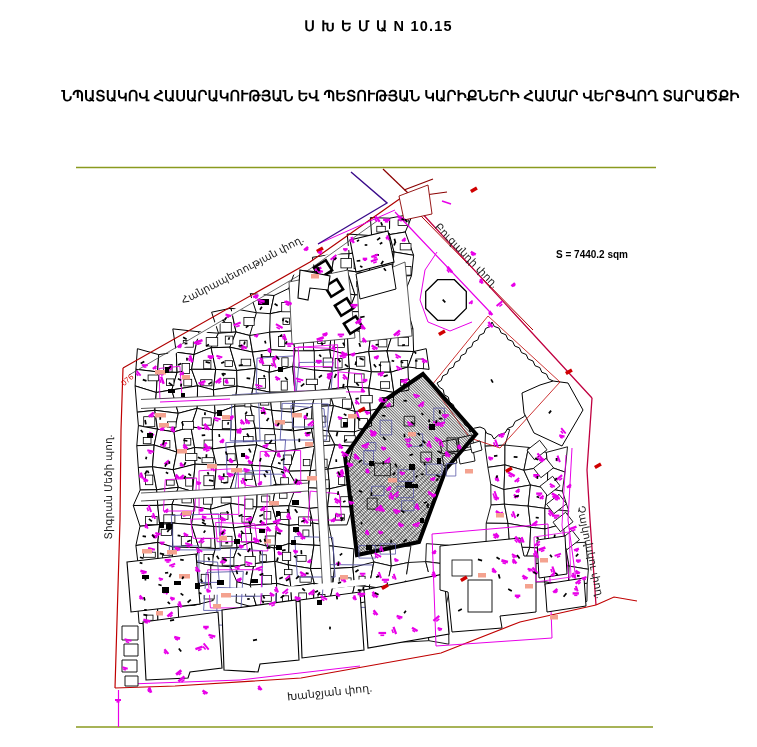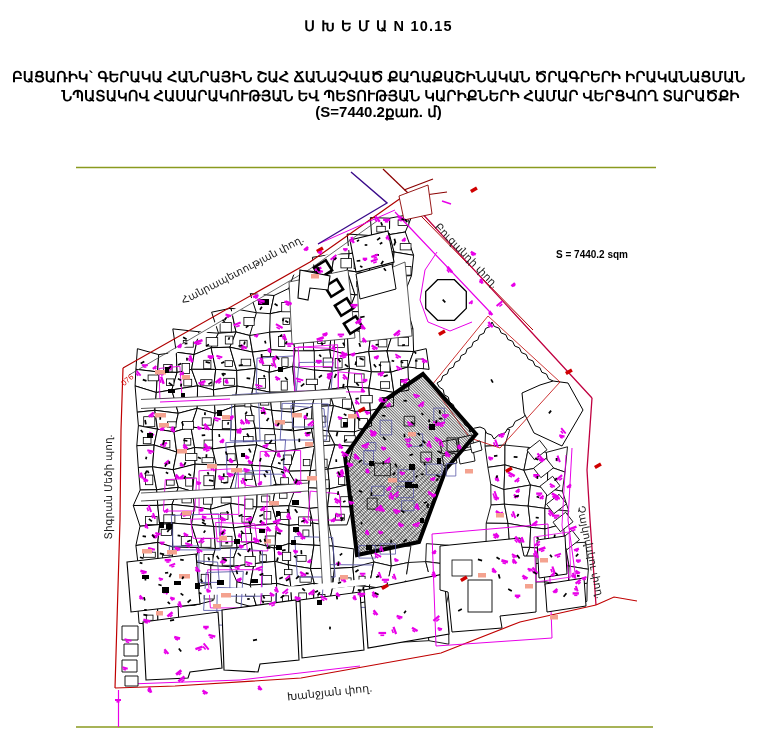--- a/index.html
+++ b/index.html
@@ -5,25 +5,23 @@
 html,body { margin:0; padding:0; background:#fff; width:757px; height:747px; overflow:hidden; }
 #page { position:relative; width:757px; height:747px; font-family:"Liberation Sans", sans-serif; }
 .hdr { position:absolute; left:0; width:757px; text-align:center; font-weight:bold; color:#000; }
 </style>
 </head>
 <body>
 <div id="page">
 
 <div class="hdr" style="top:18px; font-size:14.5px; letter-spacing:1.2px;">Ս Խ Ե Մ Ա N 10.15</div>
 
-<div class="hdr" style="top:68px; font-size:14.7px;">ԲԱՑԱՌԻԿ` ԳԵՐԱԿԱ ՀԱՆՐԱՅԻՆ ՇԱՀ ՃԱՆԱՉՎԱԾ ՔԱՂԱՔԱՇԻՆԱԿԱՆ ԾՐԱԳՐԵՐԻ ԻՐԱԿԱՆԱՑՄԱՆ</div>
 
 <div class="hdr" style="top:87px; font-size:14.7px;margin-left:22px;">ՆՊԱՏԱԿՈՎ ՀԱՍԱՐԱԿՈՒԹՅԱՆ ԵՎ ՊԵՏՈՒԹՅԱՆ ԿԱՐԻՔՆԵՐԻ ՀԱՄԱՐ ՎԵՐՑՎՈՂ ՏԱՐԱԾՔԻ</div>
 
-<div class="hdr" style="top:103px; font-size:15px;">(S=7440.2քառ. մ)</div>
 
 <svg width="757" height="747" viewBox="0 0 757 747" style="position:absolute;left:0;top:0">
 <defs>
 <pattern id="h1" patternUnits="userSpaceOnUse" width="2.0" height="2.0" patternTransform="rotate(-45)">
 <line x1="0" y1="0" x2="0" y2="2.0" stroke="#000" stroke-width="1.15"></line>
 </pattern>
 <pattern id="h2" patternUnits="userSpaceOnUse" width="4" height="4" patternTransform="rotate(45)">
 <line x1="0" y1="0" x2="0" y2="4" stroke="#000" stroke-width="0.8"></line>
 </pattern>
 </defs>

